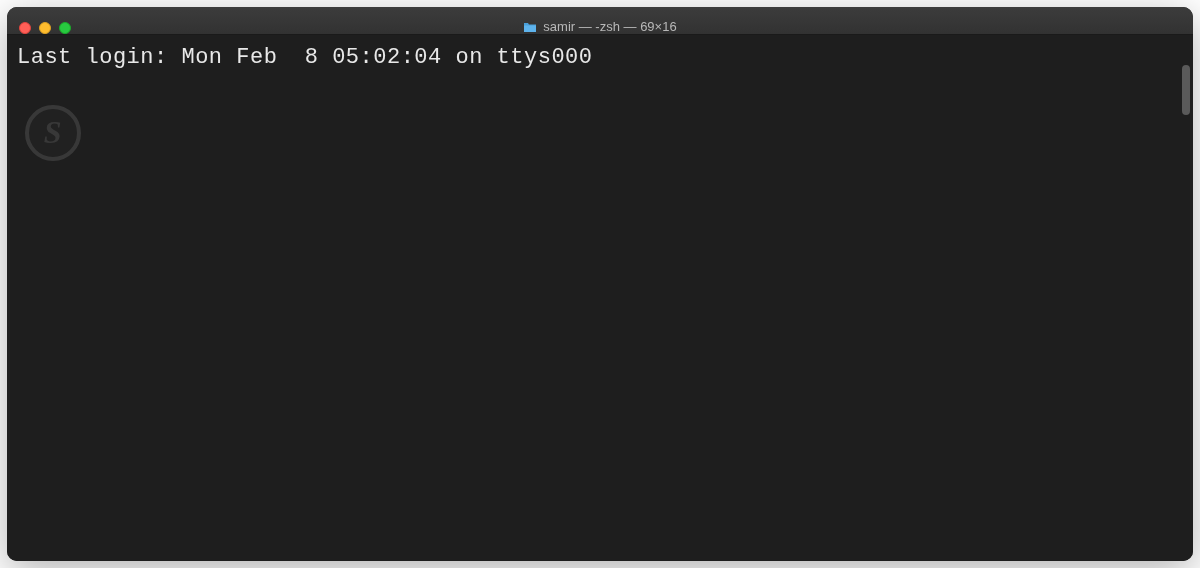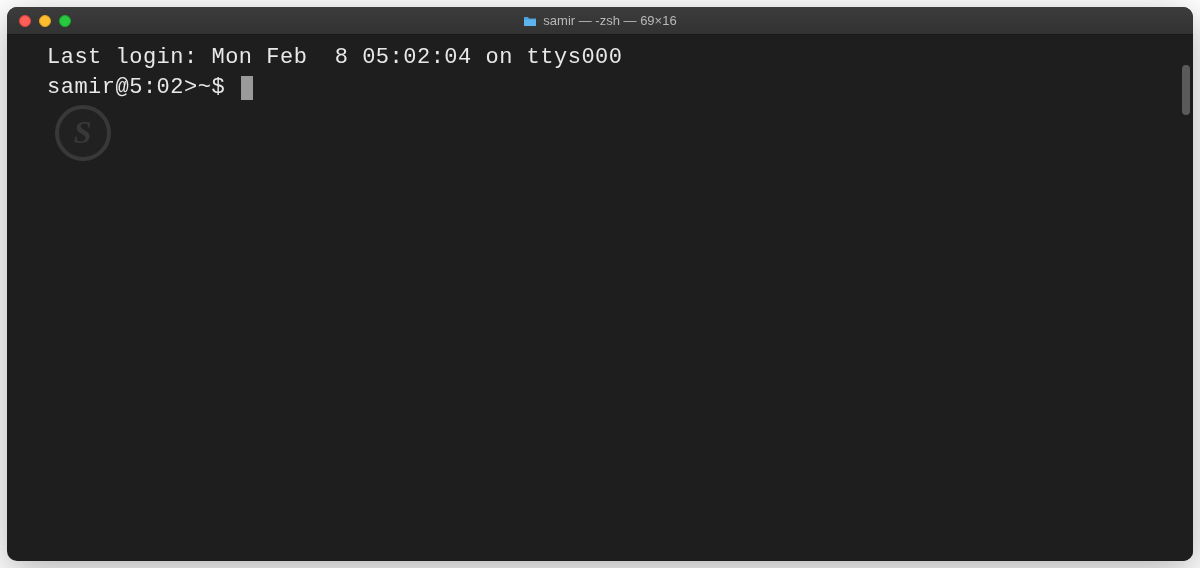--- a/index.html
+++ b/index.html
@@ -28,21 +28,21 @@
       box-shadow: 0 10px 40px rgba(0,0,0,0.3);
       display: flex;
       flex-direction: column;
       position: relative;
     }
     
     .title-bar {
       height: 28px;
       background: linear-gradient(to bottom, #3c3c3c, #323232);
       display: flex;
-      align-items: center;
+      align-items: flex-end;
       position: relative;
       border-bottom: 1px solid #1a1a1a;
     }
     
     .traffic-lights {
       display: flex;
       gap: 8px;
       padding-left: 12px;
       position: absolute;
       left: 0;
@@ -88,21 +88,20 @@
     .terminal-body {
       flex: 1;
       background: #1e1e1e;
       padding: 8px 10px;
       font-family: "SF Mono", Menlo, Monaco, "Courier New", monospace;
       font-size: 22px;
       color: #e8e8e8;
       line-height: 1.35;
       letter-spacing: 0.5px;
       position: relative;
-      margin-left: 30px;
     }
     
     .terminal-line {
       white-space: pre;
     }
     
     .prompt-line {
       display: flex;
       align-items: center;
     }
@@ -183,23 +182,20 @@
           <path d="M1 1 L5 1 L6 2.5 L13 2.5 L13 10 L1 10 Z" fill="#4a9fd8" stroke="none"></path>
           <path d="M1 3.5 L13 3.5 L13 10 L1 10 Z" fill="#5eb3ec" stroke="none"></path>
         </svg>
       </span>
       <span>samir — -zsh — 69×16</span>
     </div>
   </div>
 
   <div class="terminal-body">
     <div class="terminal-line">Last login: Mon Feb  8 05:02:04 on ttys000</div>
-    <div class="terminal-line prompt-line">
-      <span>samir@5:02&gt;~$ </span><span class="cursor"></span>
-    </div>
 
     <div class="scrollbar"></div>
 
     <div class="watermark">
       <div class="watermark-logo">
         <span class="watermark-logo-inner">S</span>
       </div>
     </div>
   </div>
 

